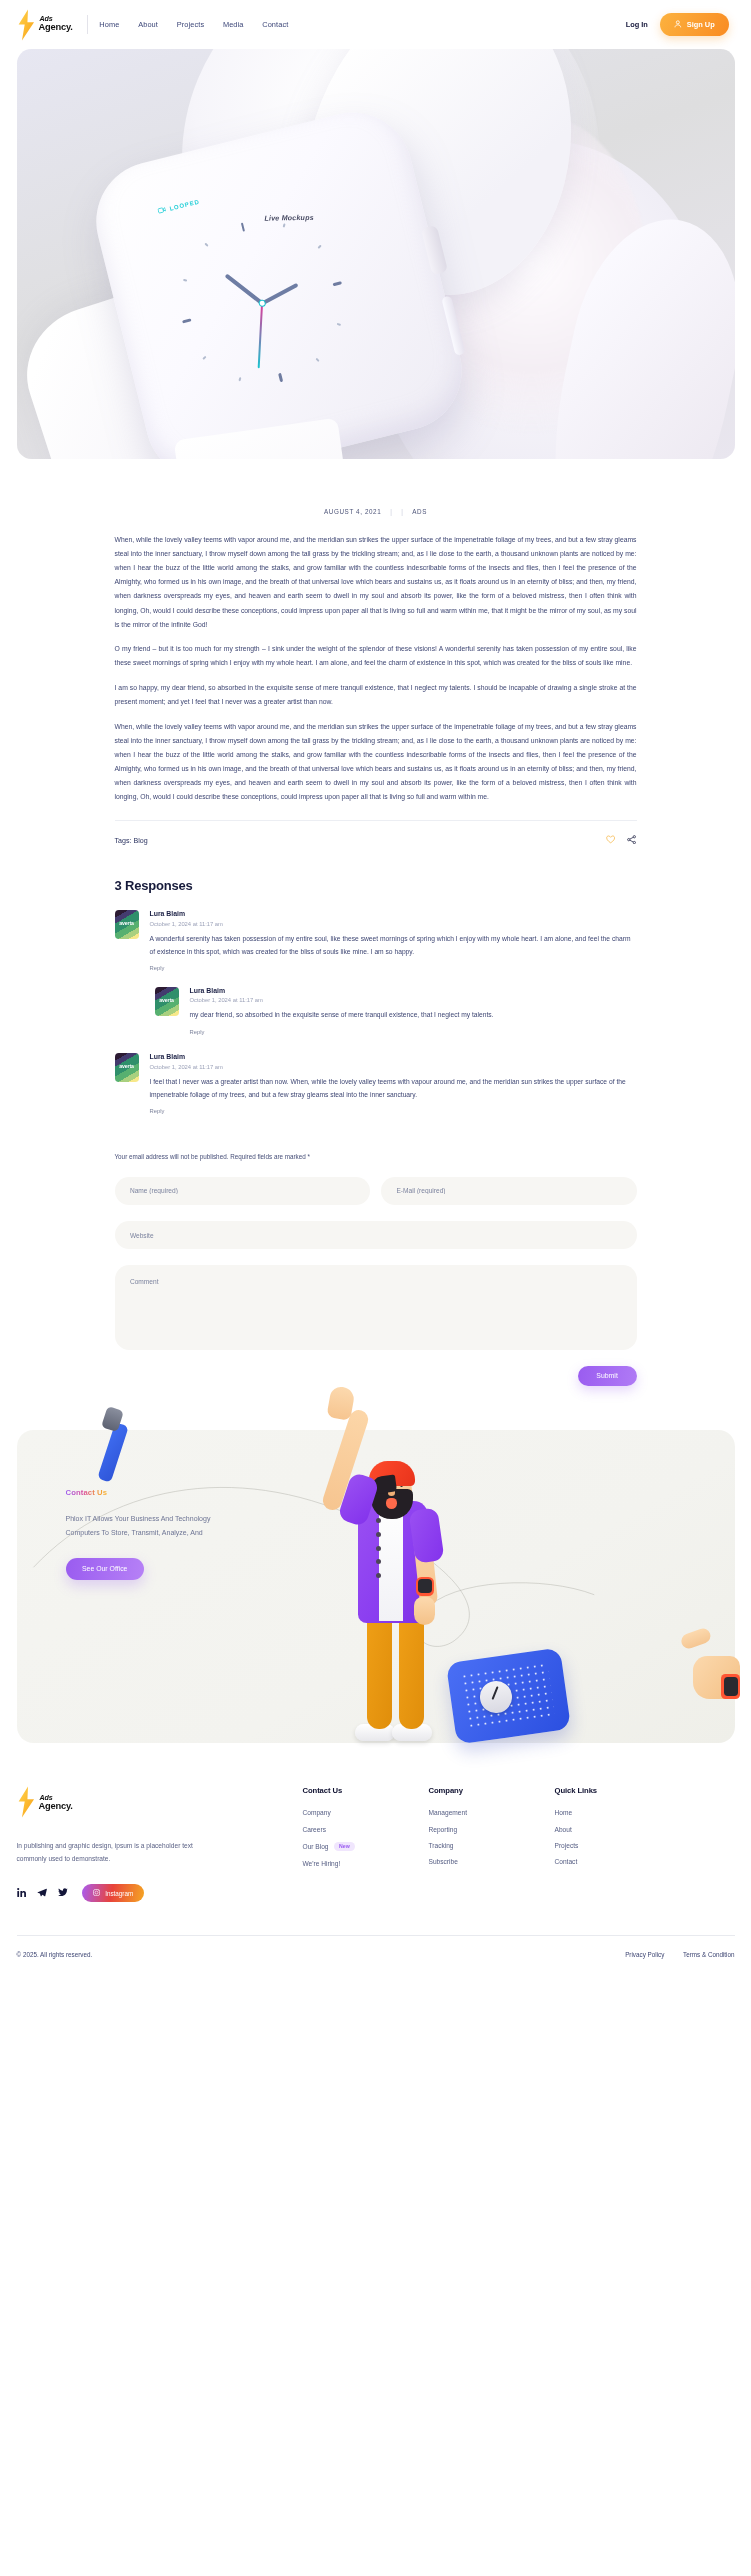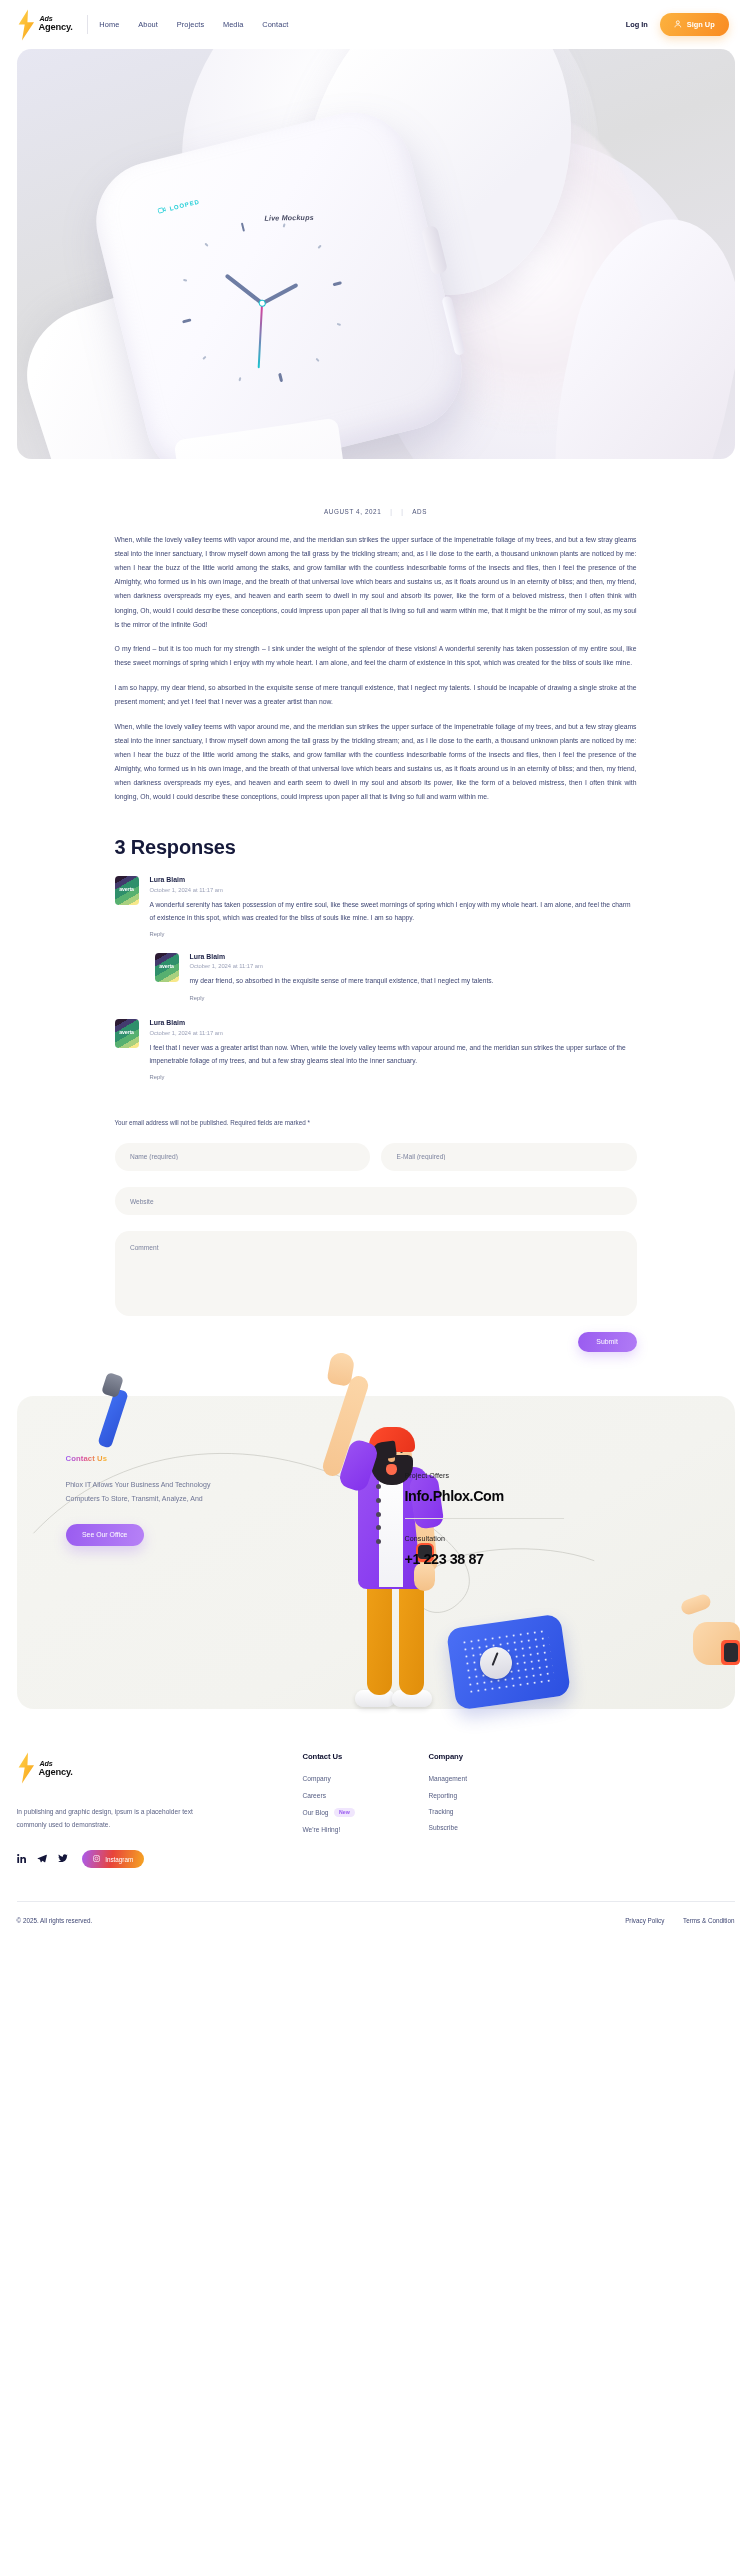--- a/index.html
+++ b/index.html
@@ -177,21 +177,21 @@
     margin-top: 15.4px; border-top: 0.5px solid #eceef3; padding-top: 14.3px;
     display: flex; align-items: center;
   }
   .tags { font-size: 7.1px; color: #2b3360; }
   .post-actions { margin-left: auto; display: flex; align-items: center; gap: 12px; }
   .icon-btn { cursor: pointer; display: block; }
 
   
   .responses { width: 522px; margin: 32px auto 0; }
   .responses-title {
-    font-size: 20px; font-weight: 800; color: #15193a; letter-spacing: -0.2px;
+    font-size: 13px; font-weight: 800; color: #15193a; letter-spacing: -0.2px;
   }
   .comment { display: flex; gap: 11px; margin-top: 16.5px; }
   .comment.nested { margin-left: 40px; margin-top: 14.3px; }
   .avatar {
     width: 24px; height: 29px; border-radius: 3.8px; flex: 0 0 24px;
     background:
       linear-gradient(150deg,#2c1b33 0%, #2c1b33 18%, #433b6e 18%, #433b6e 32%,
                       #2f8f6b 32%, #2f8f6b 55%, #57b070 55%, #57b070 72%,
                       #a9d07f 72%, #a9d07f 86%, #f7e88a 86%);
     position: relative; overflow: hidden;
@@ -571,20 +571,38 @@
     <span>ADS</span>
   </div>
 
   <div class="post-body">
     <p>When, while the lovely valley teems with vapor around me, and the meridian sun strikes the upper surface of the impenetrable foliage of my trees, and but a few stray gleams steal into the inner sanctuary, I throw myself down among the tall grass by the trickling stream; and, as I lie close to the earth, a thousand unknown plants are noticed by me: when I hear the buzz of the little world among the stalks, and grow familiar with the countless indescribable forms of the insects and flies, then I feel the presence of the Almighty, who formed us in his own image, and the breath of that universal love which bears and sustains us, as it floats around us in an eternity of bliss; and then, my friend, when darkness overspreads my eyes, and heaven and earth seem to dwell in my soul and absorb its power, like the form of a beloved mistress, then I often think with longing, Oh, would I could describe these conceptions, could impress upon paper all that is living so full and warm within me, that it might be the mirror of my soul, as my soul is the mirror of the infinite God!</p>
     <p>O my friend – but it is too much for my strength – I sink under the weight of the splendor of these visions! A wonderful serenity has taken possession of my entire soul, like these sweet mornings of spring which I enjoy with my whole heart. I am alone, and feel the charm of existence in this spot, which was created for the bliss of souls like mine.</p>
     <p>I am so happy, my dear friend, so absorbed in the exquisite sense of mere tranquil existence, that I neglect my talents. I should be incapable of drawing a single stroke at the present moment; and yet I feel that I never was a greater artist than now.</p>
     <p>When, while the lovely valley teems with vapor around me, and the meridian sun strikes the upper surface of the impenetrable foliage of my trees, and but a few stray gleams steal into the inner sanctuary, I throw myself down among the tall grass by the trickling stream; and, as I lie close to the earth, a thousand unknown plants are noticed by me: when I hear the buzz of the little world among the stalks, and grow familiar with the countless indescribable forms of the insects and flies, then I feel the presence of the Almighty, who formed us in his own image, and the breath of that universal love which bears and sustains us, as it floats around us in an eternity of bliss; and then, my friend, when darkness overspreads my eyes, and heaven and earth seem to dwell in my soul and absorb its power, like the form of a beloved mistress, then I often think with longing, Oh, would I could describe these conceptions, could impress upon paper all that is living so full and warm within me.</p>
   </div>
 
+  <div class="post-footer">
+    <div class="tags">Tags: Blog</div>
+    <div class="post-actions">
+      <span class="icon-btn">
+        <svg width="9.3" height="8.8" viewBox="0 0 17 16" fill="none" stroke="#f5b13a" stroke-width="1.3">
+          <path d="M8.5 14.2C8.5 14.2 1.2 9.9 1.2 5.3c0-2.2 1.7-3.6 3.5-3.6 1.6 0 2.9 1.1 3.8 2.5.9-1.4 2.2-2.5 3.8-2.5 1.8 0 3.5 1.4 3.5 3.6 0 4.6-7.3 8.9-7.3 8.9z"></path>
+        </svg>
+      </span>
+      <span class="icon-btn">
+        <svg width="9.3" height="9.3" viewBox="0 0 17 17" fill="none" stroke="#14163a" stroke-width="1.3">
+          <circle cx="13.4" cy="3.2" r="2.1"></circle>
+          <circle cx="3.2" cy="8.5" r="2.1"></circle>
+          <circle cx="13.4" cy="13.8" r="2.1"></circle>
+          <path d="M5.1 7.5 11.5 4.2M5.1 9.5 11.5 12.8"></path>
+        </svg>
+      </span>
+    </div>
+  </div>
 </article>
 
 <section class="responses">
   <h2 class="responses-title">3 Responses</h2>
 
   <div class="comment">
     <div class="avatar">
       <span class="avatar-label">averta</span>
     </div>
     <div class="comment-body">
@@ -653,27 +671,20 @@
       <div class="pen-body"></div>
       <div class="pen-cap"></div>
     </div>
 
     <div class="cta-inner">
       <div class="cta-eyebrow">Contact Us</div>
       <p class="cta-sub">Phlox IT Allows Your Business And Technology Computers To Store, Transmit, Analyze, And</p>
       <button class="cta-btn">See Our Office</button>
     </div>
 
-    <div class="cta-right">
-      <div class="cta-label">Project Offers</div>
-      <div class="cta-value">Info.Phlox.Com</div>
-      <div class="cta-hr"></div>
-      <div class="cta-label">Consultation</div>
-      <div class="cta-value">+1 223 38 87</div>
-    </div>
 
     <div class="char">
       <div class="c-shoe l"></div>
       <div class="c-shoe r"></div>
       <div class="c-leg l"></div>
       <div class="c-leg r"></div>
       <div class="c-tshirt"></div>
       <div class="c-shirt"></div>
       <div class="c-shirt-gap"></div>
       <div class="c-btn-dot" style="bottom:220px"></div>
@@ -799,20 +810,37 @@
           </li>
         <li>
             <a class="f-link">Tracking</a>
           </li>
         <li>
             <a class="f-link">Subscribe</a>
           </li>
       </ul>
     </div>
 
+    <div class="f-col">
+      <div class="f-col-title">Quick Links</div>
+      <ul>
+        <li>
+            <a class="f-link">Home</a>
+          </li>
+        <li>
+            <a class="f-link">About</a>
+          </li>
+        <li>
+            <a class="f-link">Projects</a>
+          </li>
+        <li>
+            <a class="f-link">Contact</a>
+          </li>
+      </ul>
+    </div>
   </div>
 
   <div class="footer-bottom">
     <div class="copyright">© 2025. All rights reserved.</div>
     <div class="legal">
       <a>Privacy Policy</a>
       <a>Terms &amp; Condition</a>
     </div>
   </div>
 </footer>

